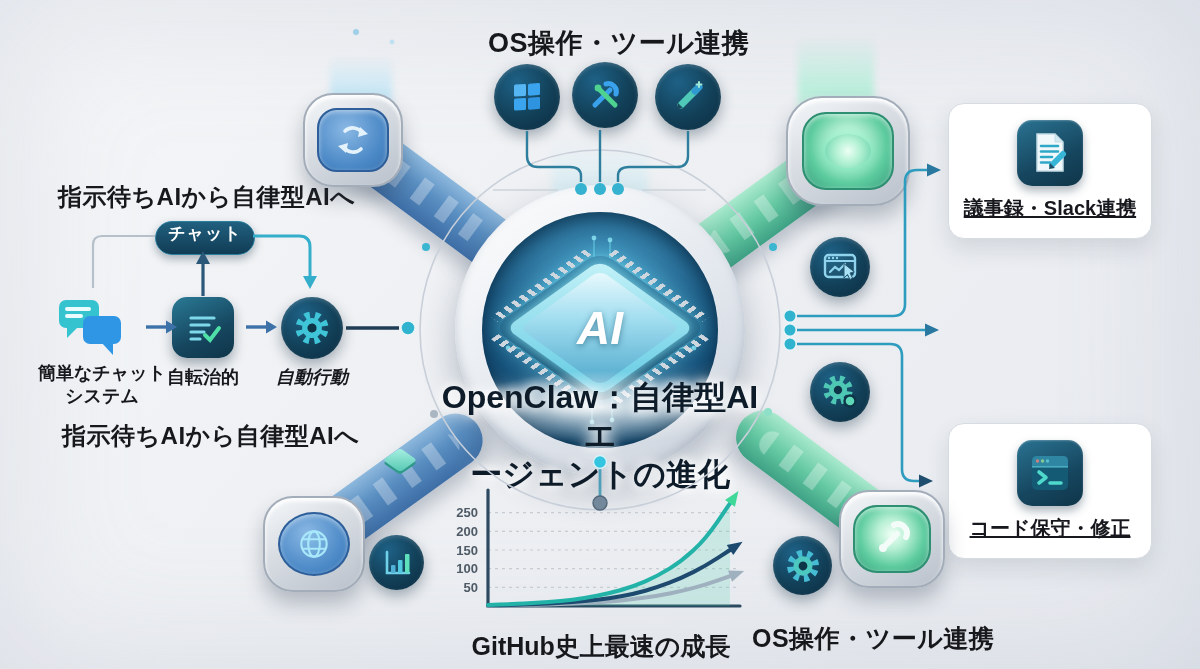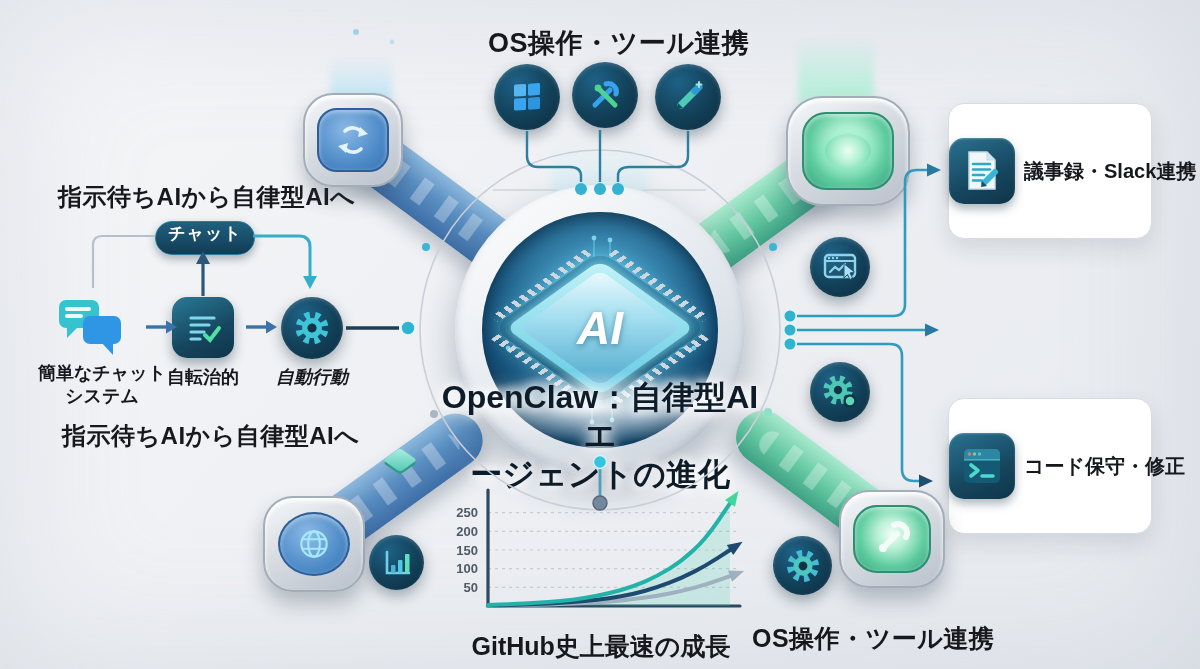--- a/index.html
+++ b/index.html
@@ -18,21 +18,21 @@
     background:radial-gradient(circle at 35% 28%,#1e6186 0%,#124058 55%,#0b2b40 100%);
     box-shadow:0 6px 14px rgba(15,40,60,.35), inset 0 2px 4px rgba(255,255,255,.18);
     display:flex;align-items:center;justify-content:center;
   }
 
   
   .card{
     position:absolute;left:948px;width:202px;height:134px;background:#fff;
     border:1px solid #d7dce2;border-radius:16px;
     box-shadow:0 10px 22px rgba(60,75,95,.14);
-    display:flex;flex-direction:row;align-items:center;justify-content:space-between;gap:9px;
+    display:flex;flex-direction:column;align-items:center;justify-content:center;gap:9px;text-decoration:underline;
   }
   .icon-sq{
     width:66px;height:66px;border-radius:15px;flex:0 0 auto;
     background:linear-gradient(155deg,#2a7392 0%,#16465f 60%,#0f3549 100%);
     box-shadow:0 5px 10px rgba(20,50,70,.35), inset 0 1px 2px rgba(255,255,255,.25);
     display:flex;align-items:center;justify-content:center;
   }
   .card .label{font-size:20px;font-weight:800;white-space:nowrap;}
 
   
@@ -235,21 +235,21 @@
         <path d="M28,4 V12 H36 Z" fill="#cfe8f2" stroke="#c4dbe6" stroke-width="1"></path>
         <path d="M14,16 H31 M14,21.5 H31 M14,27 H25 M14,32.5 H23" stroke="#2fa8c8" stroke-width="2.6" stroke-linecap="round"></path>
         <path d="M25,35 L36,24" stroke="#38b6d8" stroke-width="6" stroke-linecap="round"></path>
         <polygon points="22,39 28,38 23,33" fill="#1d5068"></polygon>
       </svg>
     </div>
     <div class="label">議事録・Slack連携</div>
   </div>
 
 
-  <div class="card" style="top:398px;">
+  <div class="card" style="top:423px;">
     <div class="icon-sq">
       <svg width="46" height="46" viewBox="0 0 46 46">
         <rect x="5" y="6" width="36" height="34" rx="5" fill="#155a74"></rect>
         <path d="M5,11 q0,-5 5,-5 h26 q5,0 5,5 v5 H5 Z" fill="#2f86a2"></path>
         <rect x="5" y="16" width="36" height="1.6" fill="#5fd0e0" opacity=".7"></rect>
         <circle cx="10.5" cy="11" r="1.7" fill="#d08080"></circle>
           <circle cx="15.5" cy="11" r="1.7" fill="#88c890"></circle>
           <circle cx="20.5" cy="11" r="1.7" fill="#58c0cc"></circle>
         <path d="M12,22 L19,27.5 L12,33" stroke="#4fd8cc" stroke-width="3.6" fill="none" stroke-linecap="round" stroke-linejoin="round"></path>
         <path d="M23,33 H34" stroke="#4fd8cc" stroke-width="3.6" stroke-linecap="round"></path>

